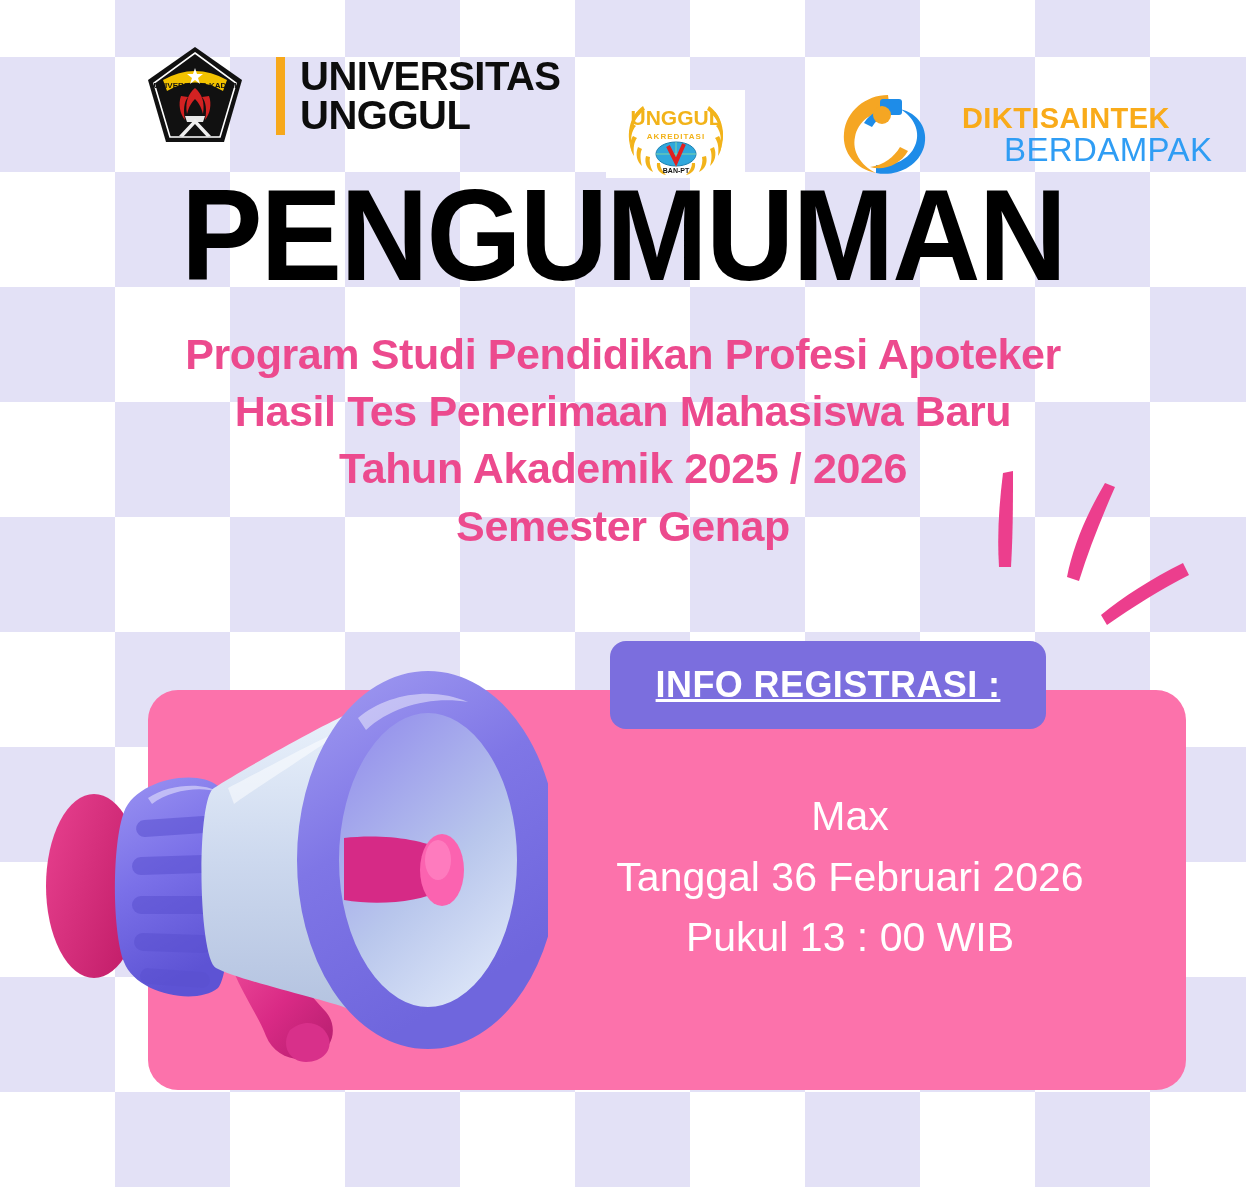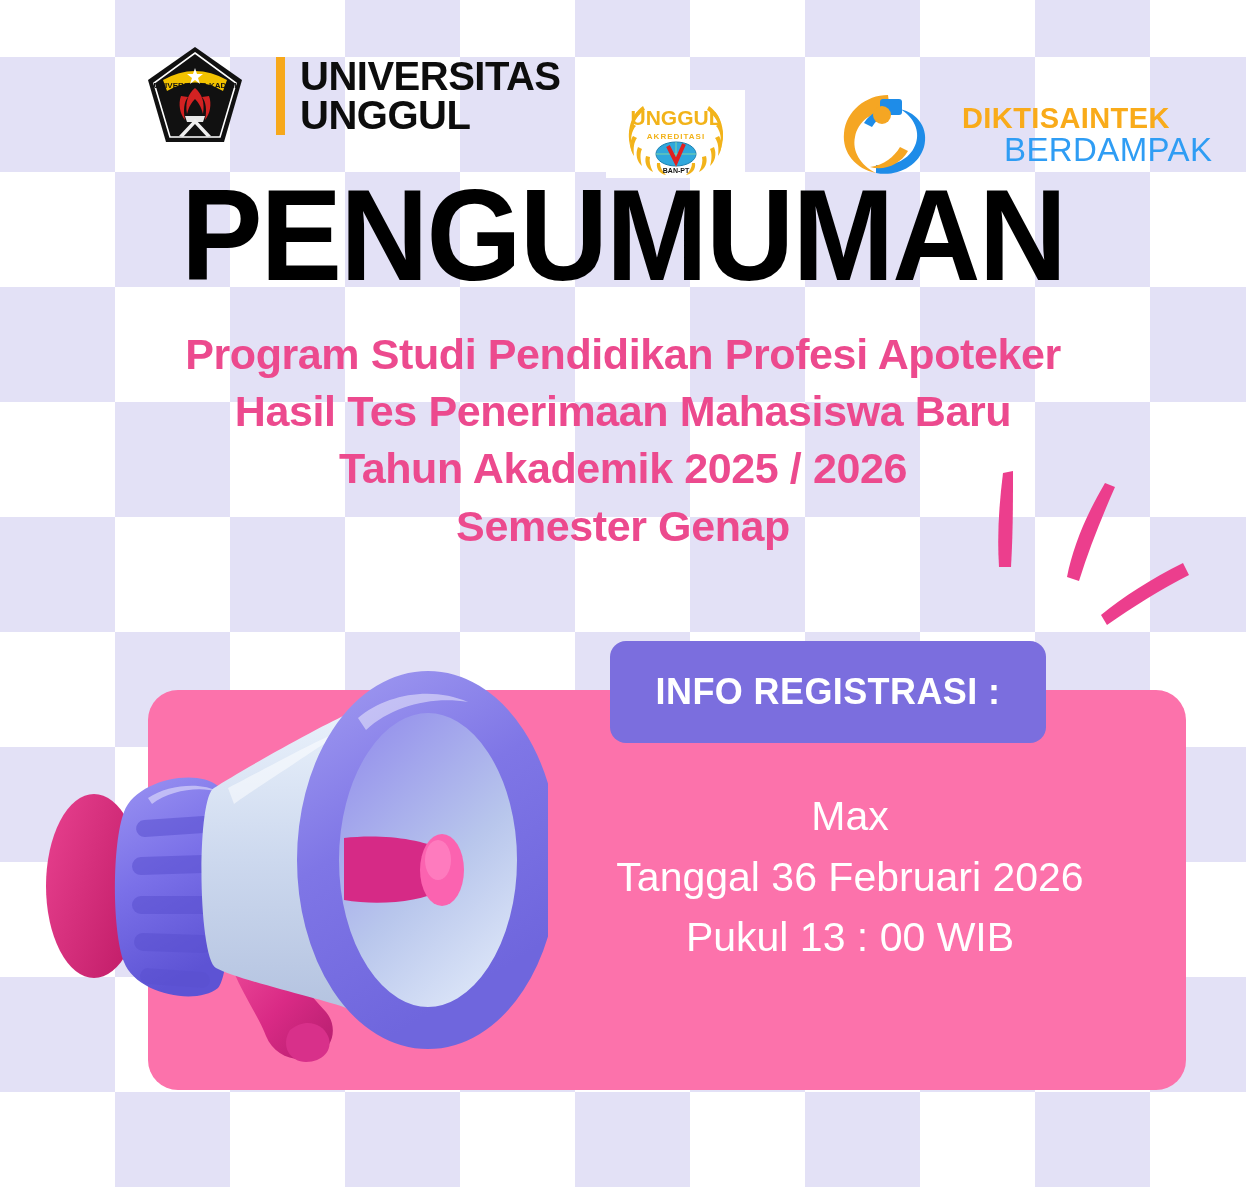--- a/index.html
+++ b/index.html
@@ -63,24 +63,24 @@
   .strokes{ position:absolute; left:975px; top:455px; width:220px; height:180px; }
 
   
   .pink-card{
     position:absolute; left:148px; top:690px; width:1038px; height:400px;
     background:#fc72ab; border-radius:30px;
   }
 
   
   .info-badge{
-    position:absolute; left:610px; top:641px; width:436px; height:102px;
+    position:absolute; left:610px; top:641px; width:436px; height:88px;
     background:#7b6ede; border-radius:16px;
     display:flex; align-items:center; justify-content:center;
-    color:#ffffff; font-size:36px; font-weight:800; letter-spacing:0.4px;
+    color:#ffffff; font-size:36px; font-weight:800; letter-spacing:0.4px;text-decoration:underline;
   }
 
   
   .info-lines{
     position:absolute; left:560px; top:786px; width:580px;
     text-align:center; color:#ffffff; font-size:41px; line-height:1.48;
     font-weight:400;
   }
   .info-lines div{ white-space:nowrap; }
 

